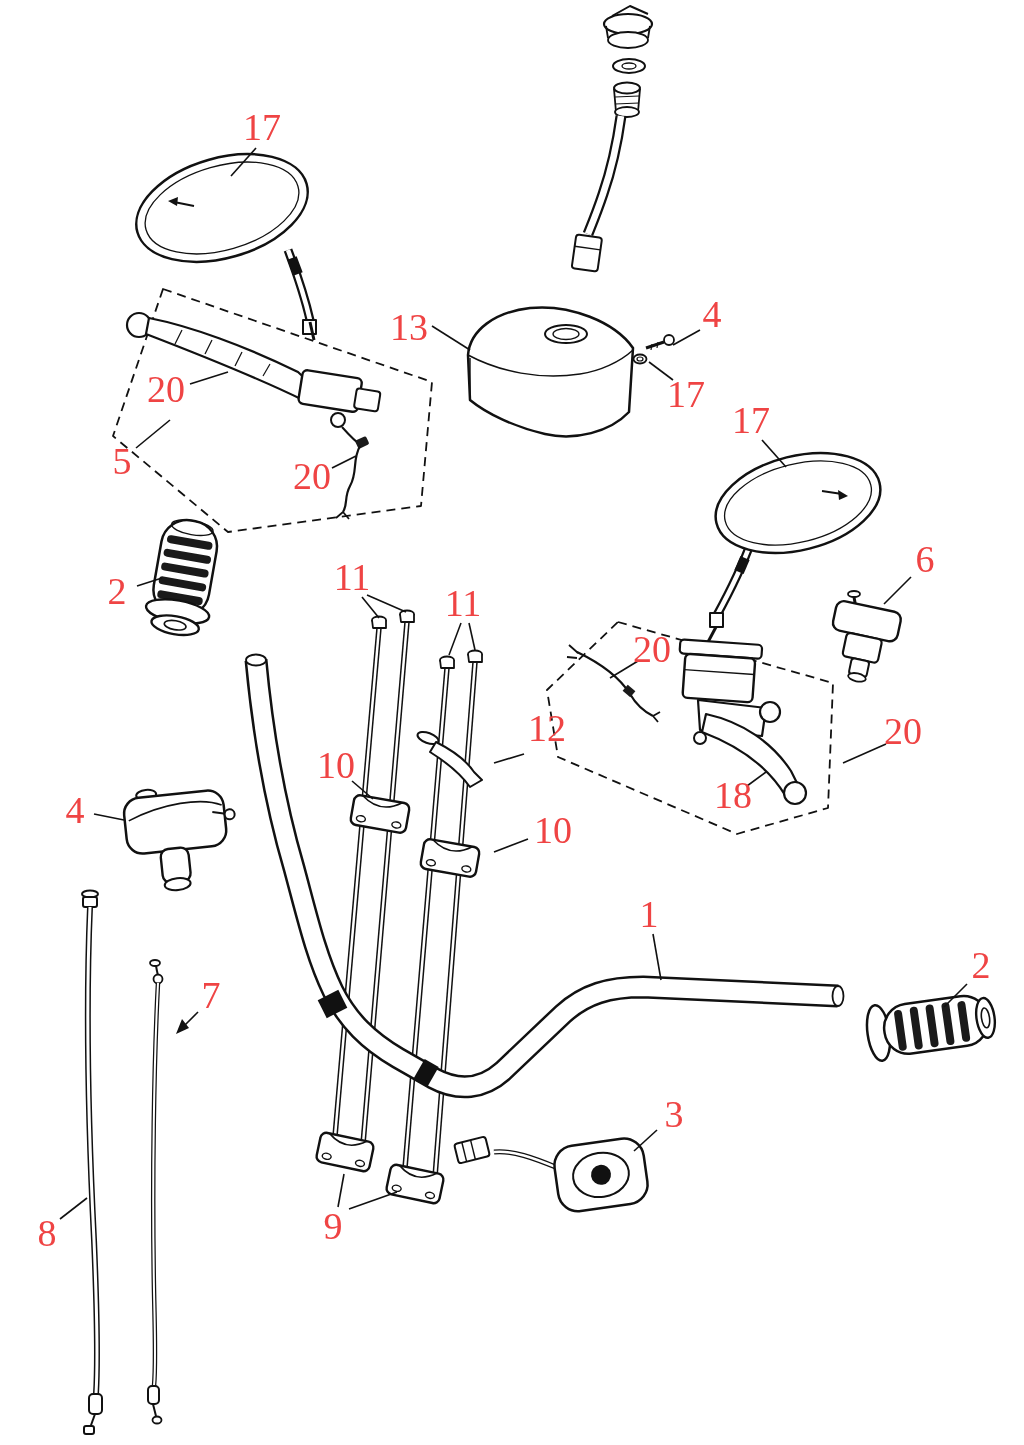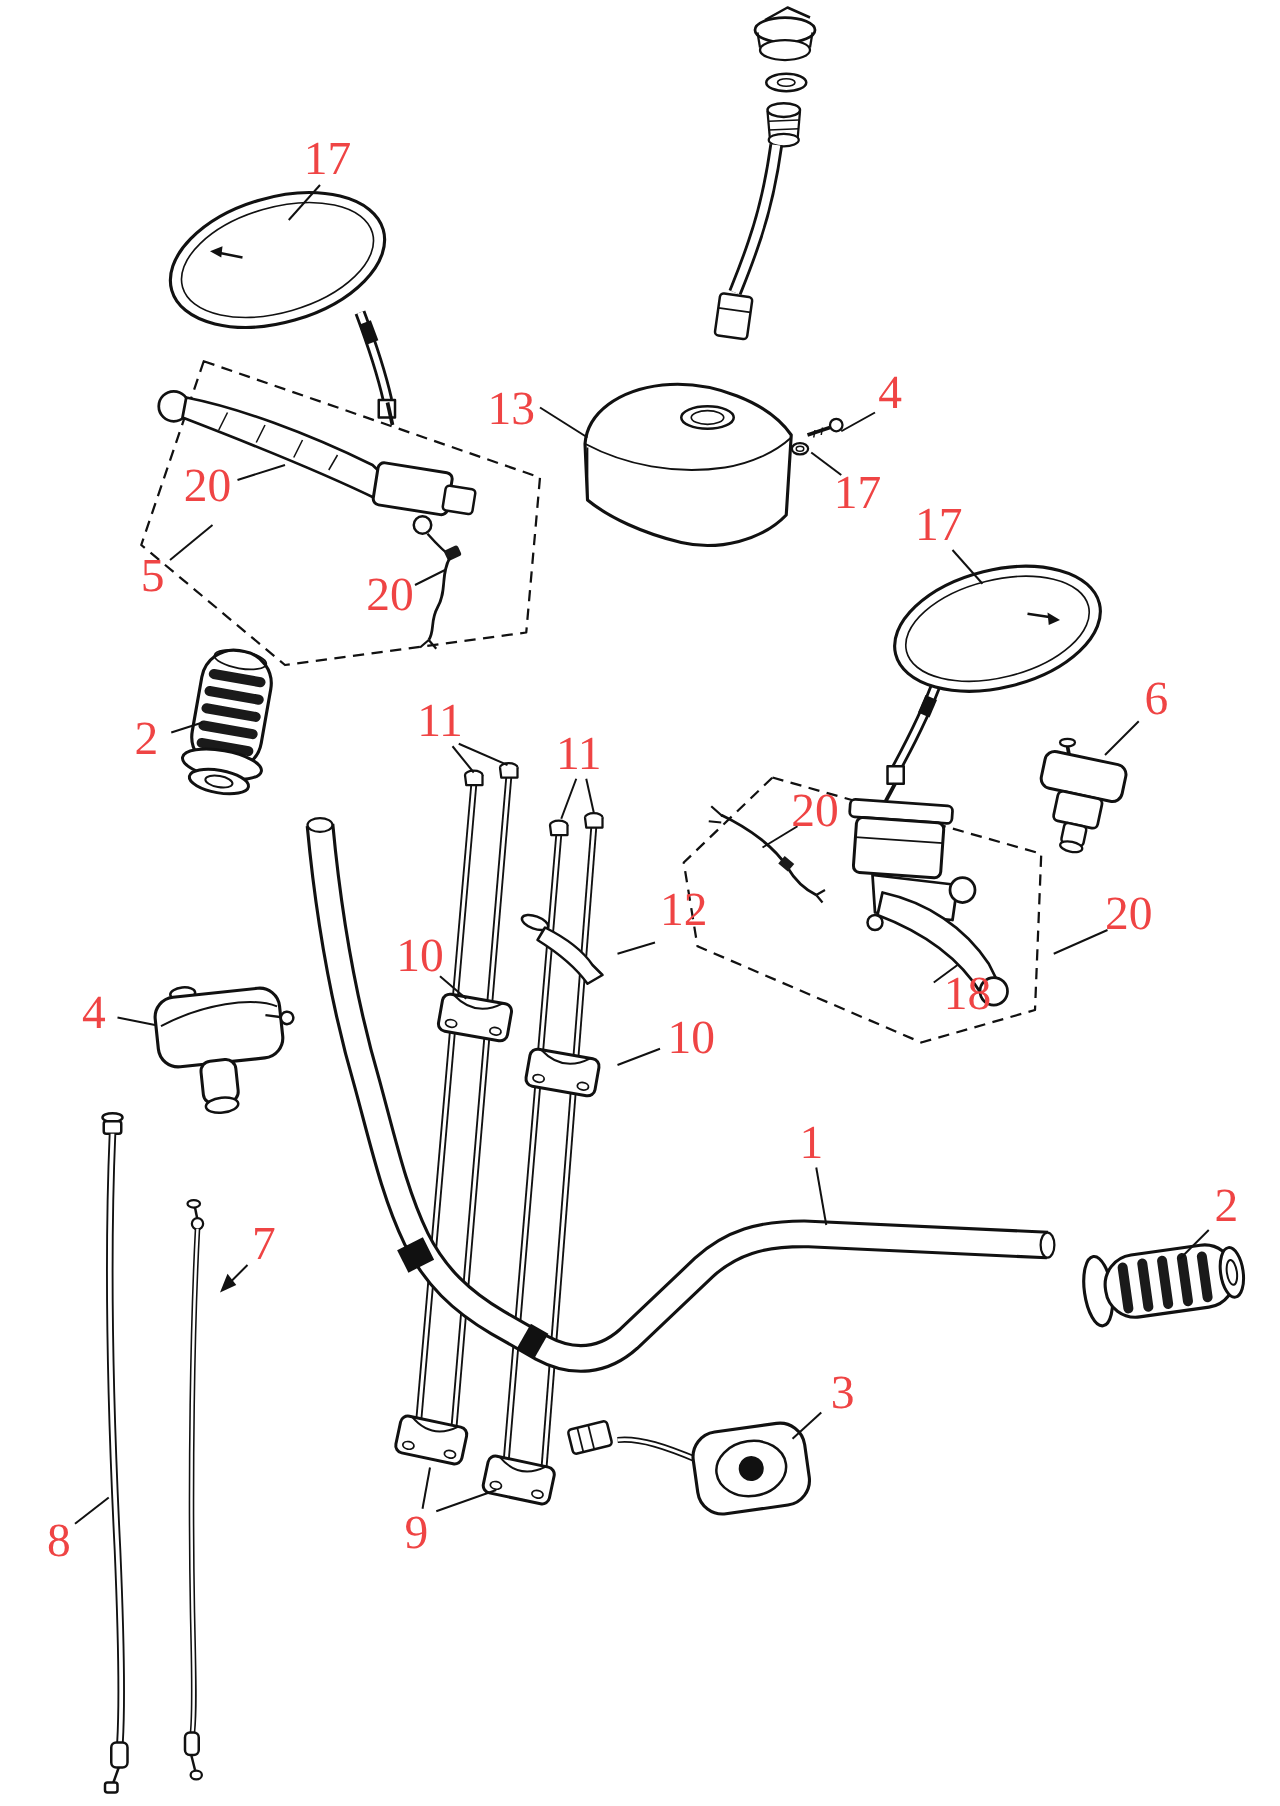--- a/index.html
+++ b/index.html
@@ -314,21 +314,21 @@
   <div class="callout" style="left:166px;top:389px">20</div>
   <div class="callout" style="left:122px;top:461px">5</div>
   <div class="callout" style="left:312px;top:476px">20</div>
   <div class="callout" style="left:117px;top:591px">2</div>
   <div class="callout" style="left:352px;top:577px">11</div>
   <div class="callout" style="left:463px;top:603px">11</div>
   <div class="callout" style="left:925px;top:559px">6</div>
   <div class="callout" style="left:652px;top:649px">20</div>
   <div class="callout" style="left:903px;top:731px">20</div>
   <div class="callout" style="left:547px;top:728px">12</div>
-  <div class="callout" style="left:774px;top:795px">18</div>
+  <div class="callout" style="left:733px;top:795px">18</div>
   <div class="callout" style="left:336px;top:765px">10</div>
   <div class="callout" style="left:553px;top:830px">10</div>
   <div class="callout" style="left:75px;top:810px">4</div>
   <div class="callout" style="left:649px;top:914px">1</div>
   <div class="callout" style="left:981px;top:965px">2</div>
   <div class="callout" style="left:211px;top:995px">7</div>
   <div class="callout" style="left:674px;top:1114px">3</div>
   <div class="callout" style="left:333px;top:1226px">9</div>
   <div class="callout" style="left:47px;top:1233px">8</div>
 

